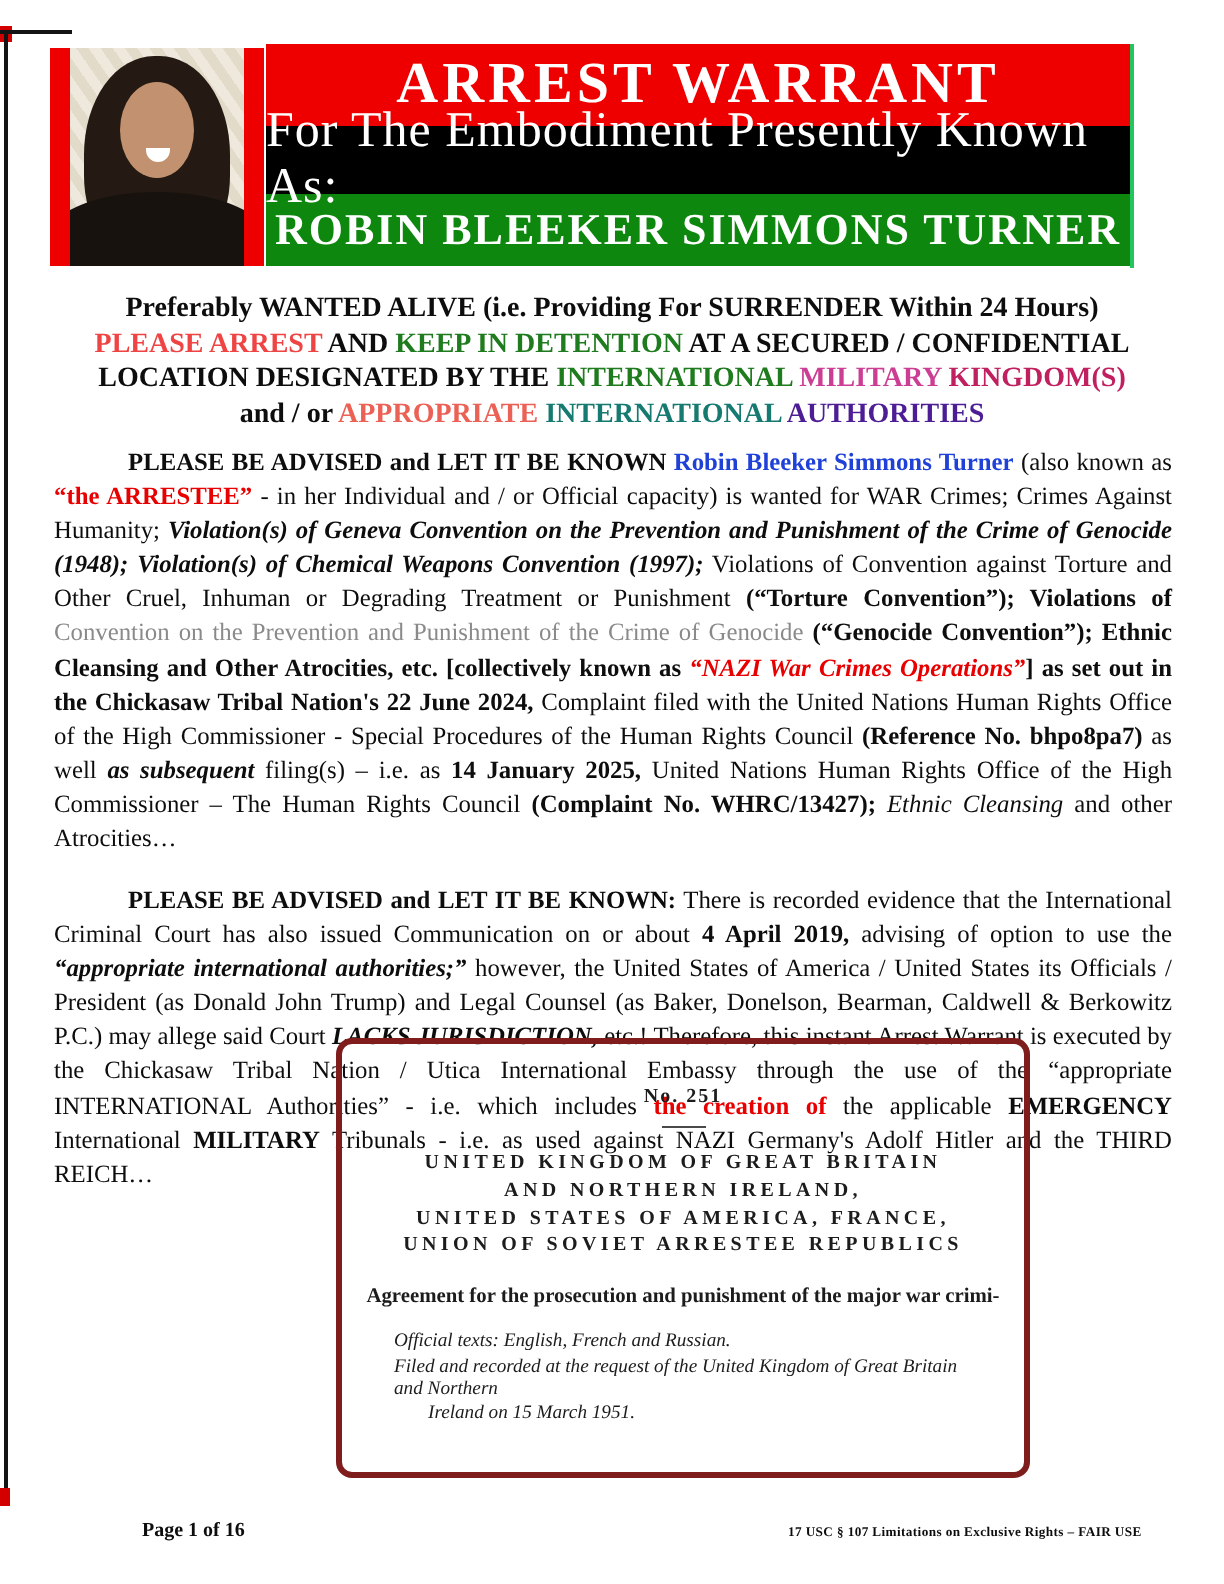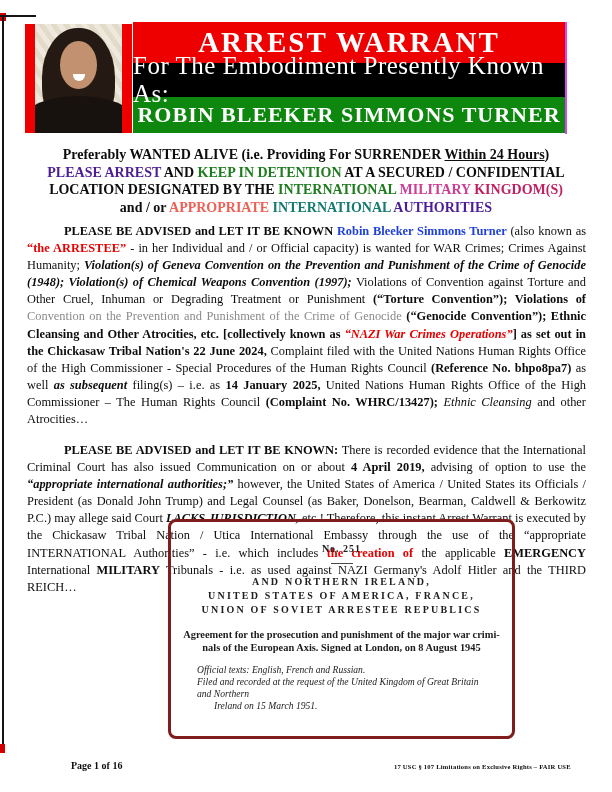--- a/index.html
+++ b/index.html
@@ -18,41 +18,41 @@
   .photo{flex:1;position:relative;overflow:hidden;
          background:repeating-linear-gradient(55deg,#efe9dd 0 5px,#e3dbca 5px 10px);}
   .hair{position:absolute;top:4%;left:8%;width:84%;height:94%;background:#241a13;
         border-radius:48% 48% 42% 42%;}
   .face{position:absolute;top:16%;left:29%;width:42%;height:44%;background:#c2916f;border-radius:50%;}
   .smile{position:absolute;top:46%;left:44%;width:13%;height:6%;background:#fff;border-radius:0 0 12px 12px;}
   .shoulders{position:absolute;bottom:-6%;left:-12%;width:124%;height:40%;background:#17120e;
         border-radius:50% 50% 0 0;}
 
   
-  .banner{position:absolute;left:133px;top:22px;width:432px;height:112px;border-right:2px solid #d946ef;}
+  .banner{position:absolute;left:133px;top:22px;width:432px;height:112px;border-right:2px solid #22c55e;}
   .banner-row{display:flex;align-items:center;justify-content:center;color:#ffffff;}
   .banner-red{height:41px;background:#ee0000;font-size:29px;font-weight:600;letter-spacing:2px;}
   .banner-black{height:34px;background:#000000;font-size:25px;letter-spacing:.5px;}
   .banner-green{height:36px;background:#0e870e;font-size:22px;font-weight:600;letter-spacing:1px;}
 
   
   .notice{position:absolute;left:0;top:146px;width:612px;text-align:center;
           font-size:14px;line-height:17.6px;}
   .notice div{white-space:nowrap;}
 
   
   .para{position:absolute;left:27px;width:559px;font-size:12.4px;line-height:17.1px;
         text-align:justify;text-indent:37px;}
   .para1{top:223px;}
   .para2{top:397px;margin-top:45px;}
 
   
   .b{font-weight:bold;}
   .i{font-style:italic;}
-  .u{text-decoration:underline;}
+  .u{}
 
   
   .treaty{position:absolute;left:134px;top:519px;width:341px;height:214px;
           border:3px solid #7f1d1d;border-radius:8px;color:#1c1c1c;margin-left:34px;}
   .treaty-no{margin-top:21px;text-align:center;font-size:10px;font-weight:bold;letter-spacing:1px;}
   .treaty-rule{width:22px;height:1px;background:#4a4a4a;margin:9px auto 11px auto;}
   .treaty-heading{text-align:center;font-size:10px;font-weight:bold;letter-spacing:2.2px;line-height:13.8px;}
   .treaty-agreement{margin-top:13px;text-align:center;font-size:10.4px;font-weight:bold;line-height:12.6px;}
   .treaty-official{margin:9px 18px 0 26px;font-style:italic;font-size:9.6px;line-height:11.8px;}
   .treaty-filed{margin:1px 18px 0 26px;font-style:italic;font-size:9.6px;line-height:11.8px;}
@@ -90,39 +90,39 @@
     <div class="banner-row banner-black">
       <span>For The Embodiment Presently Known As:</span>
     </div>
     <div class="banner-row banner-green">
       <span>ROBIN BLEEKER SIMMONS TURNER</span>
     </div>
   </div>
 
   <div class="notice">
     <div><span class="b">Preferably WANTED ALIVE (i.e. Providing For SURRENDER </span><span class="b u">Within 24 Hours</span><span class="b">)</span></div>
-    <div><span class="b" style="color: #4c1d95;">PLEASE ARREST</span><span class="b"> AND </span><span class="b" style="color: rgb(30, 123, 30);">KEEP IN DETENTION</span><span class="b"> AT A SECURED / CONFIDENTIAL</span></div>
+    <div><span class="b" style="color: #ef4444;">PLEASE ARREST</span><span class="b"> AND </span><span class="b" style="color: rgb(30, 123, 30);">KEEP IN DETENTION</span><span class="b"> AT A SECURED / CONFIDENTIAL</span></div>
     <div><span class="b">LOCATION DESIGNATED BY THE </span><span class="b" style="color: rgb(30, 123, 30);">INTERNATIONAL</span><span class="b"> </span><span class="b" style="color: rgb(204, 62, 147);">MILITARY</span><span class="b"> </span><span class="b" style="color: rgb(192, 32, 96);">KINGDOM(S)</span></div>
     <div><span class="b">and / or </span><span class="b" style="color: rgb(236, 97, 86); margin-top: 20px;">APPROPRIATE</span><span class="b"> </span><span class="b" style="color: rgb(22, 122, 112);">INTERNATIONAL</span><span class="b"> </span><span class="b" style="color: #4c1d95;">AUTHORITIES</span></div>
   </div>
 
   <div class="para para1"><span class="b">PLEASE BE ADVISED and LET IT BE KNOWN </span><span class="b" style="color: rgb(31, 65, 216);">Robin Bleeker Simmons Turner</span><span> (also known as </span><span class="b" style="color: rgb(232, 0, 0);">“the ARRESTEE”</span><span> - in her Individual and / or Official capacity) is wanted for WAR Crimes; Crimes Against Humanity; </span><span class="b i">Violation(s) of Geneva Convention on the Prevention and Punishment of the Crime of Genocide (1948); Violation(s) of Chemical Weapons Convention (1997);</span><span> Violations of Convention against Torture and Other Cruel, Inhuman or Degrading Treatment or Punishment </span><span class="b">(“Torture Convention”); Violations of </span><span style="color: rgb(138, 138, 138);">Convention on the Prevention and Punishment of the Crime of Genocide </span><span class="b">(“Genocide Convention”); Ethnic Cleansing and Other Atrocities, etc. [collectively known as </span><span class="b i" style="color: rgb(232, 0, 0);">“NAZI War Crimes Operations”</span><span class="b">] as set out in the Chickasaw Tribal Nation's </span><span class="b">22 June 2024,</span><span> Complaint filed with the United Nations Human Rights Office of the High Commissioner - Special Procedures of the Human Rights Council </span><span class="b">(Reference No. bhpo8pa7)</span><span> as well </span><span class="b i">as subsequent</span><span> filing(s) – i.e. as </span><span class="b">14 January 2025,</span><span> United Nations Human Rights Office of the High Commissioner – The Human Rights Council </span><span class="b">(Complaint No. WHRC/13427);</span><span> </span><span class="i">Ethnic Cleansing</span><span> and other Atrocities…</span></div>
   <div class="para para2"><span class="b">PLEASE BE ADVISED and LET IT BE KNOWN:</span><span>  There is recorded evidence that the International Criminal Court has also issued Communication on or about </span><span class="b">4 April 2019,</span><span> advising of option to use the </span><span class="b i">“appropriate international authorities;”</span><span> however, the United States of America / United States its Officials / President (as Donald John Trump) and Legal Counsel (as Baker, Donelson, Bearman, Caldwell &amp; Berkowitz P.C.) may allege said Court </span><span class="b i">LACKS JURISDICTION,</span><span> etc.!  Therefore, this instant Arrest Warrant is executed by the Chickasaw Tribal Nation / Utica International Embassy through the use of the “appropriate INTERNATIONAL Authorities” - i.e. which includes </span><span class="b" style="color: rgb(232, 0, 0);">the creation of</span><span> the applicable </span><span class="b">EMERGENCY</span><span> International </span><span class="b">MILITARY</span><span> Tribunals - i.e. as used against NAZI Germany's Adolf Hitler and the THIRD REICH…</span></div>
 
   <div class="treaty">
     <div class="treaty-no">No. 251</div>
     <div class="treaty-rule"></div>
     <div class="treaty-heading">
+        <div>UNITED KINGDOM OF GREAT BRITAIN</div>
         <div>AND NORTHERN IRELAND,</div>
         <div>UNITED STATES OF AMERICA, FRANCE,</div>
         <div>UNION OF SOVIET ARRESTEE REPUBLICS</div>
       </div>
     <div class="treaty-agreement">
         <div>Agreement for the prosecution and punishment of the major war crimi-</div>
-        <div>nals of the European Axis. Signed at London, on 8 August 1945</div>
       </div>
     <div class="treaty-official">Official texts: English, French and Russian.</div>
     <div class="treaty-filed">
         <div>Filed and recorded at the request of the United Kingdom of Great Britain and Northern</div>
         <div>Ireland on 15 March 1951.</div>
       </div>
   </div>
 
   <div class="footer-page">Page 1 of 16</div>
   <div class="footer-fair">17 USC § 107 Limitations on Exclusive Rights – FAIR USE</div>

